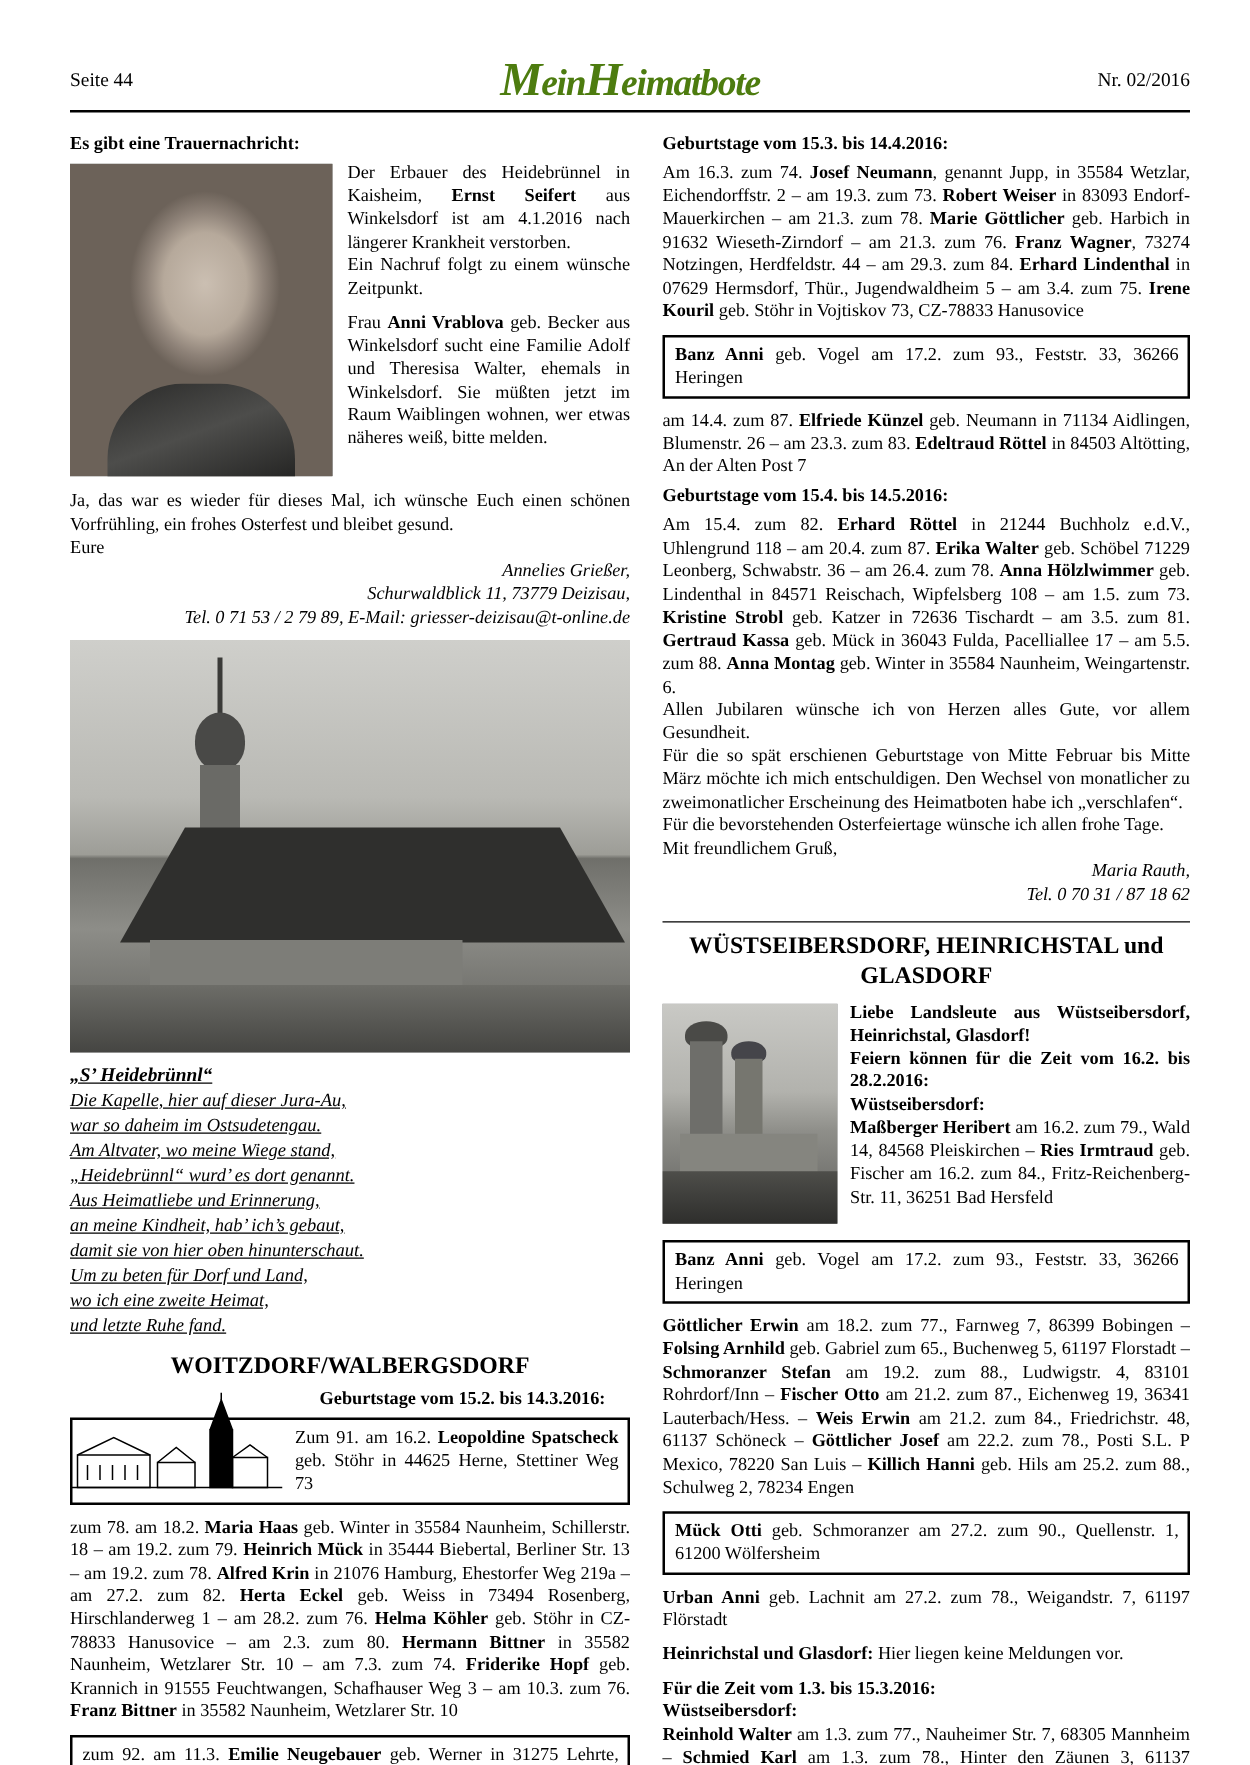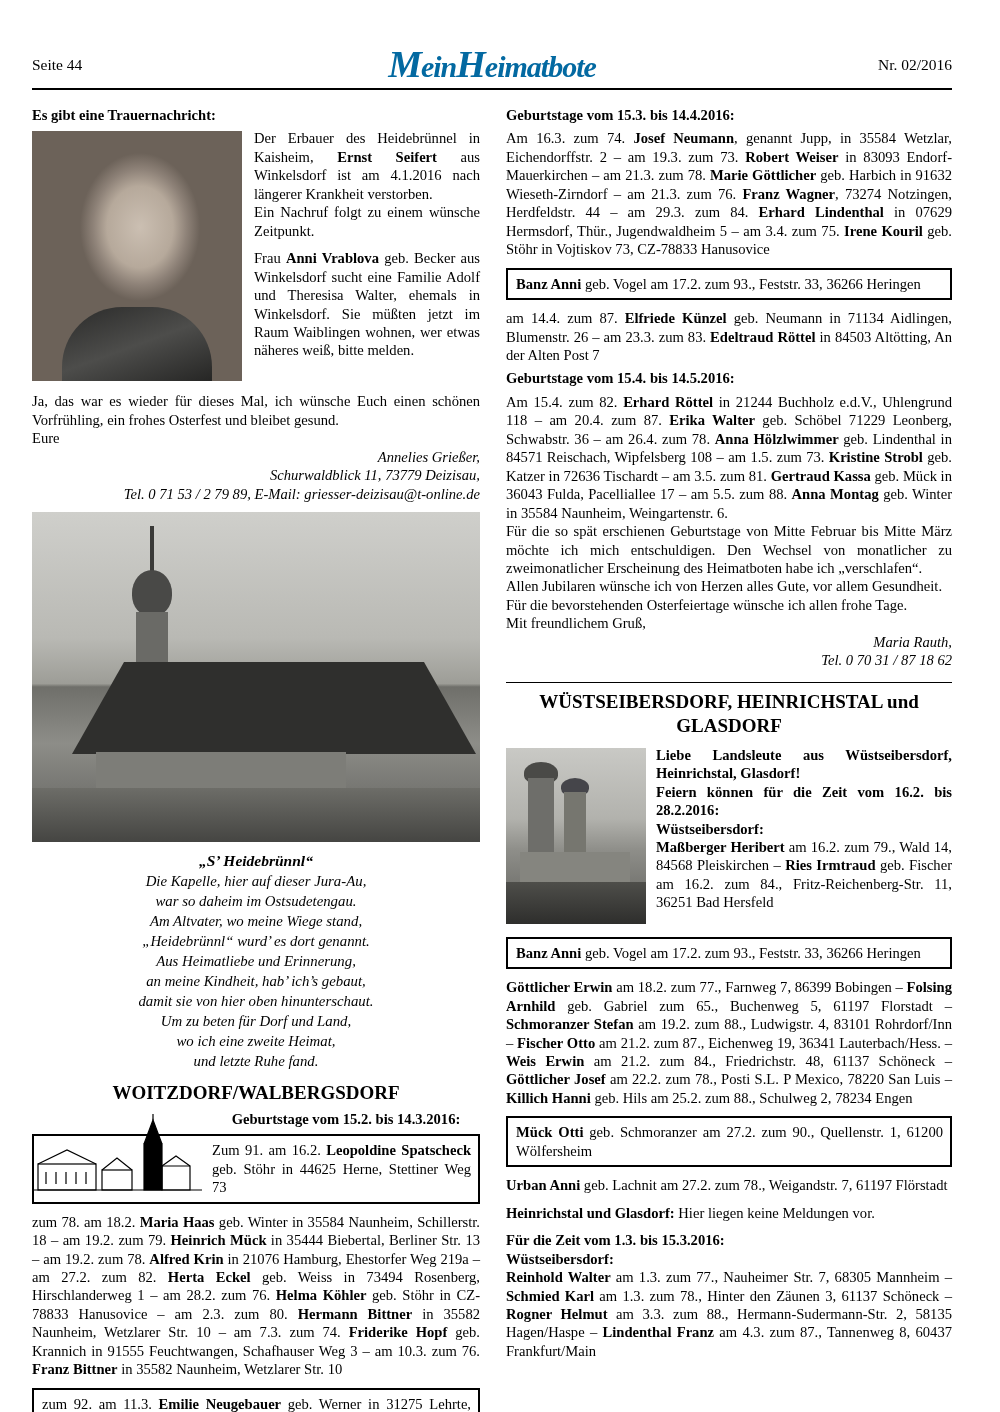--- a/index.html
+++ b/index.html
@@ -7,21 +7,21 @@
     width:1000px;height:1412px;
     background:#ffffff;
     font-family:"Liberation Serif", serif;
     color:#000;
     position:relative;
   }
   .page{
     position:absolute;
     left:0;top:0;width:1000px;height:1412px;
     box-sizing:border-box;
-    padding:42px 48px 20px 32px;
+    padding:42px 48px 20px 56px;
   }
   
   .masthead{
     position:relative;
     height:46px;
     border-bottom:2px solid #000;
     margin-bottom:16px;
   }
   .masthead .page-no{
     position:absolute;left:0;top:14px;
@@ -33,21 +33,21 @@
   }
   .masthead .logo{
     position:absolute;left:50%;top:0;
     transform:translateX(-50%);
     font-family:"Liberation Serif", serif;
     font-weight:bold;
     font-style:italic;
     font-size:30px;
     letter-spacing:-1px;
     white-space:nowrap;
-    color:#0369a1;
+    color:#4d7c0f;
   }
   .masthead .logo .cap{font-size:38px;}
   
   .cols{
     display:flex;
     gap:26px;
     align-items:flex-start;
   }
   .col{
     width:448px;
@@ -128,24 +128,25 @@
   
   .boxed{
     border:2px solid #000000;
     padding:5px 7px 5px 8px;
     margin:9px 0 9px 0;
     font-size:14.6px;
     line-height:1.265;
     text-align:justify;
   }
   .poem{
-    text-align:center;
+    text-align:left;
     font-style:italic;
     font-size:14.8px;
     line-height:1.35;
+    text-decoration:underline;
   }
   .poem .ttl{font-weight:bold;font-style:italic;font-size:15.5px;}
   .sig{font-style:italic;text-align:right;}
   .region-head{
     font-weight:bold;
     text-align:center;
     border-top:1.5px solid #000;
     padding-top:7px;
     margin-top:12px;
     margin-bottom:8px;
@@ -255,22 +256,22 @@
     <div class="col">
 
       <div class="sec-title">Geburtstage vom 15.3. bis 14.4.2016:</div>
       <p>Am 16.3. zum 74. <b>Josef Neumann</b>, genannt Jupp, in 35584 Wetzlar, Eichendorffstr. 2 – am 19.3. zum 73. <b>Robert Weiser</b> in 83093 Endorf-Mauerkirchen – am 21.3. zum 78. <b>Marie Göttlicher</b> geb. Harbich in 91632 Wieseth-Zirndorf – am 21.3. zum 76. <b>Franz Wagner</b>, 73274 Notzingen, Herdfeldstr. 44 – am 29.3. zum 84. <b>Erhard Lindenthal</b> in 07629 Hermsdorf, Thür., Jugendwaldheim 5 – am 3.4. zum 75. <b>Irene Kouril</b> geb. Stöhr in Vojtiskov 73, CZ-78833 Hanusovice</p>
       <div class="boxed"><b>Banz Anni</b> geb. Vogel am 17.2. zum 93., Feststr. 33, 36266 Heringen</div>
       <p>am 14.4. zum 87. <b>Elfriede Künzel</b> geb. Neumann in 71134 Aidlingen, Blumenstr. 26 – am 23.3. zum 83. <b>Edeltraud Röttel</b> in 84503 Altötting, An der Alten Post 7</p>
 
       <div class="spS"></div>
       <div class="sec-title">Geburtstage vom 15.4. bis 14.5.2016:</div>
       <p>Am 15.4. zum 82. <b>Erhard Röttel</b> in 21244 Buchholz e.d.V., Uhlengrund 118 – am 20.4. zum 87. <b>Erika Walter</b> geb. Schöbel 71229 Leonberg, Schwabstr. 36 – am 26.4. zum 78. <b>Anna Hölzlwimmer</b> geb. Lindenthal in 84571 Reischach, Wipfelsberg 108 – am 1.5. zum 73. <b>Kristine Strobl</b> geb. Katzer in 72636 Tischardt – am 3.5. zum 81. <b>Gertraud Kassa</b> geb. Mück in 36043 Fulda, Pacelliallee 17 – am 5.5. zum 88. <b>Anna Montag</b> geb. Winter in 35584 Naunheim, Weingartenstr. 6.</p>
+      <p>Allen Jubilaren wünsche ich von Herzen alles Gute, vor allem Gesundheit.</p>
       <p>Für die so spät erschienen Geburtstage von Mitte Februar bis Mitte März möchte ich mich entschuldigen. Den Wechsel von monatlicher zu zweimonatlicher Erscheinung des Heimatboten habe ich „verschlafen“.</p>
-      <p>Allen Jubilaren wünsche ich von Herzen alles Gute, vor allem Gesundheit.</p>
       <p>Für die bevorstehenden Osterfeiertage wünsche ich allen frohe Tage.</p>
       <p>Mit freundlichem Gruß,</p>
       <p class="sig">Maria Rauth,</p>
       <p class="sig">Tel. 0 70 31 / 87 18 62</p>
 
       <div class="region-head">WÜSTSEIBERSDORF, HEINRICHSTAL und GLASDORF</div>
 
       <div class="clearfix">
         <div class="photo" style="width:140px;height:176px;float:left;margin:2px 10px 4px 0;">
           <div class="photo-inner ph-church2">

